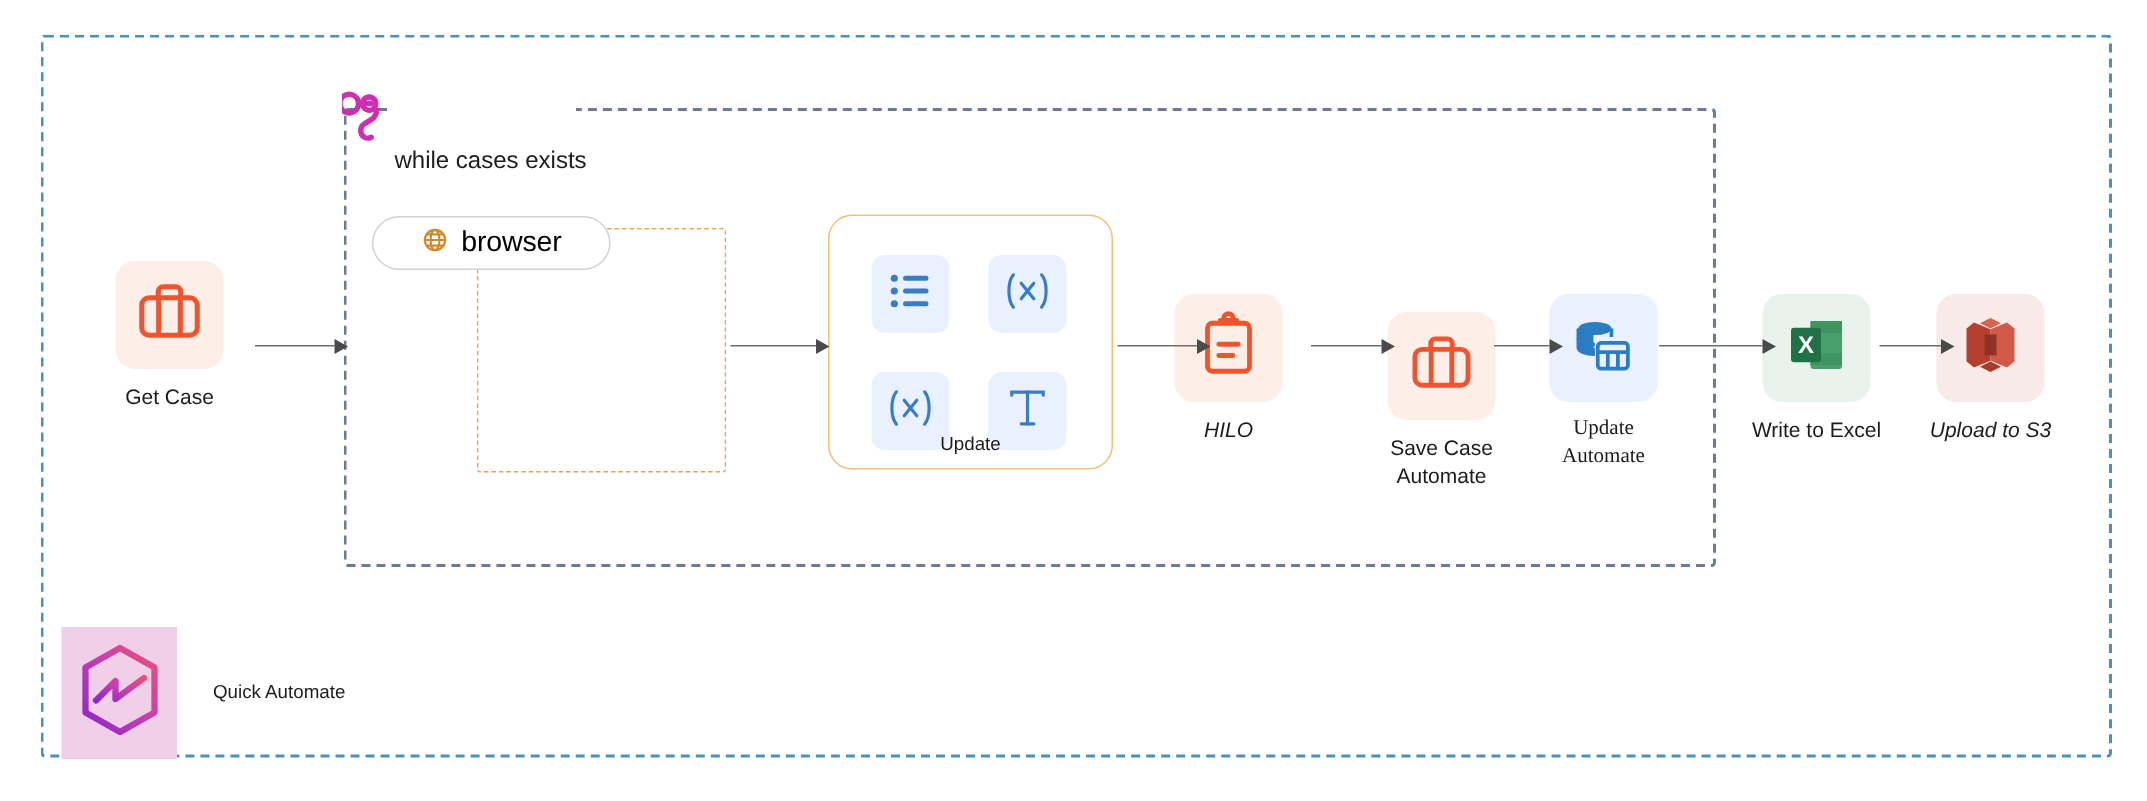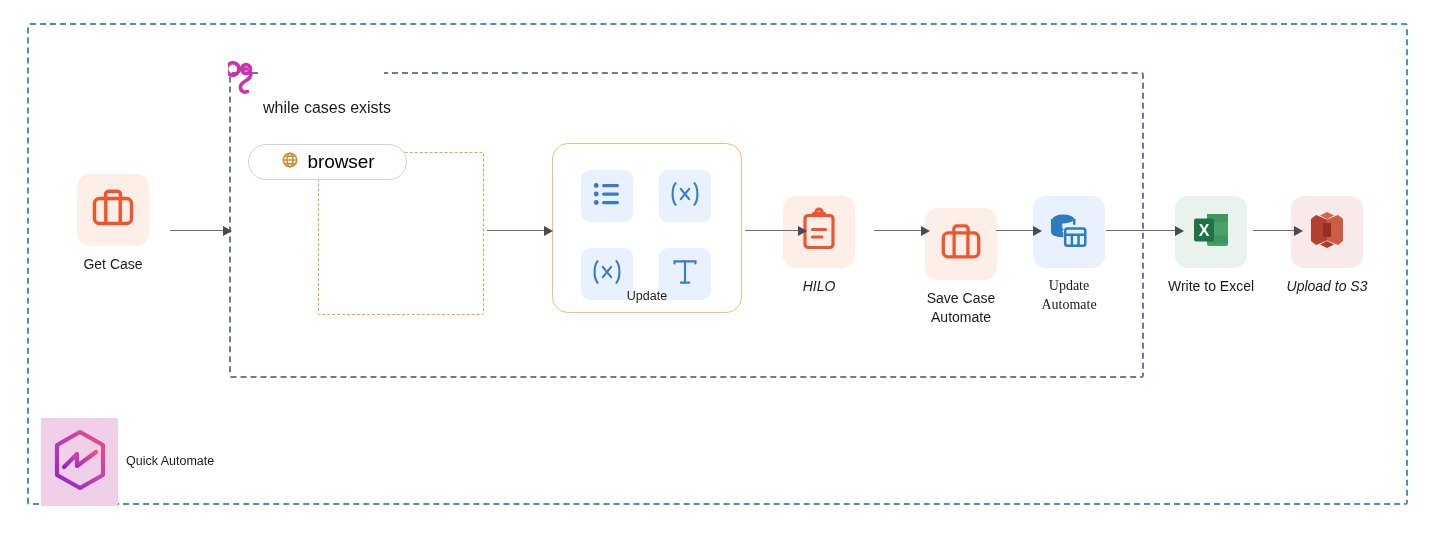--- a/index.html
+++ b/index.html
@@ -80,21 +80,21 @@
   .arrow .ln{position:absolute;left:0;top:4px;height:1.4px;background:#6e6e6e;}
   .arrow .hd{
     position:absolute;top:0;width:0;height:0;
     border-top:5px solid transparent;border-bottom:5px solid transparent;
     border-left:9px solid #4a4a4a;
   }
 
   
   #legend-tile{left:41px;top:418px;width:77px;height:88px;background:#f0cfe8;
      display:flex;align-items:center;justify-content:center;}
-  #legend-label{left:126px;top:454px;font-size:12.5px;color:#1c1c1c;white-space:nowrap;}
+  #legend-label{left:142px;top:454px;font-size:12.5px;color:#1c1c1c;white-space:nowrap;}
 </style>
 </head>
 <body>
 
 <div id="canvas">
 
   <div class="abs" id="outer-frame"></div>
 
   <div class="abs" id="loop-frame"></div>
   <div class="abs" id="loop-label-mask"></div>

